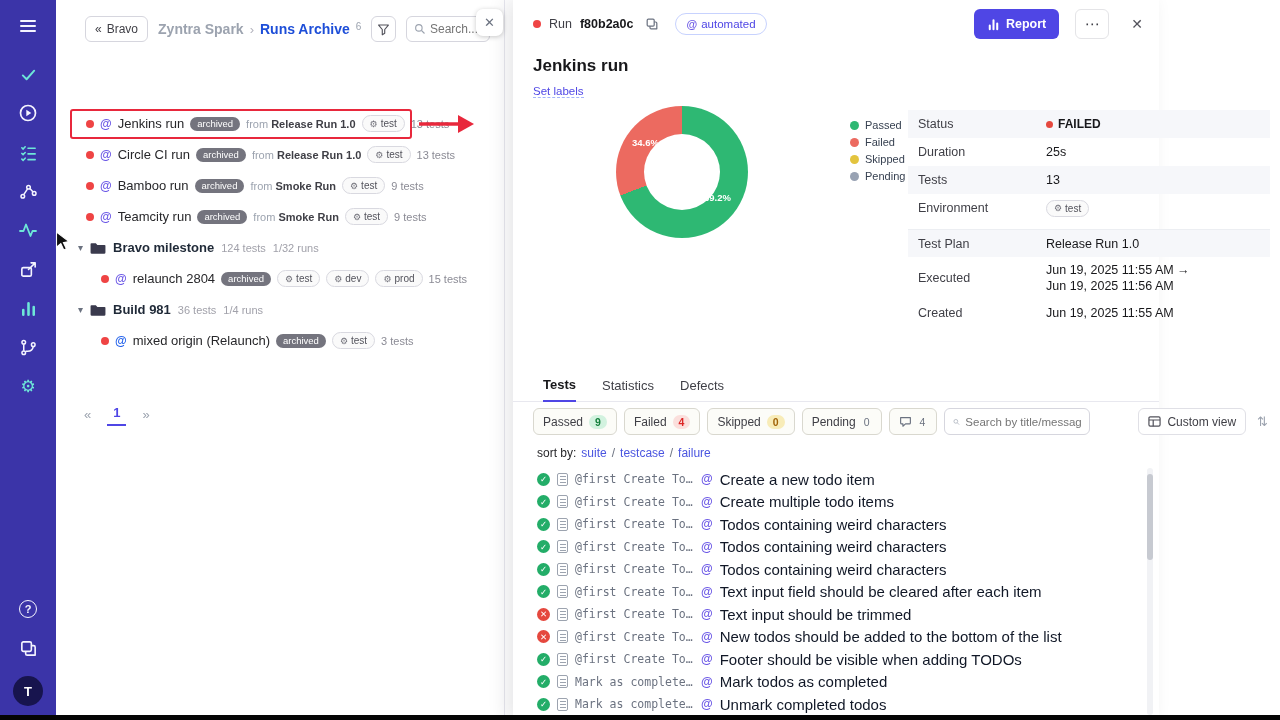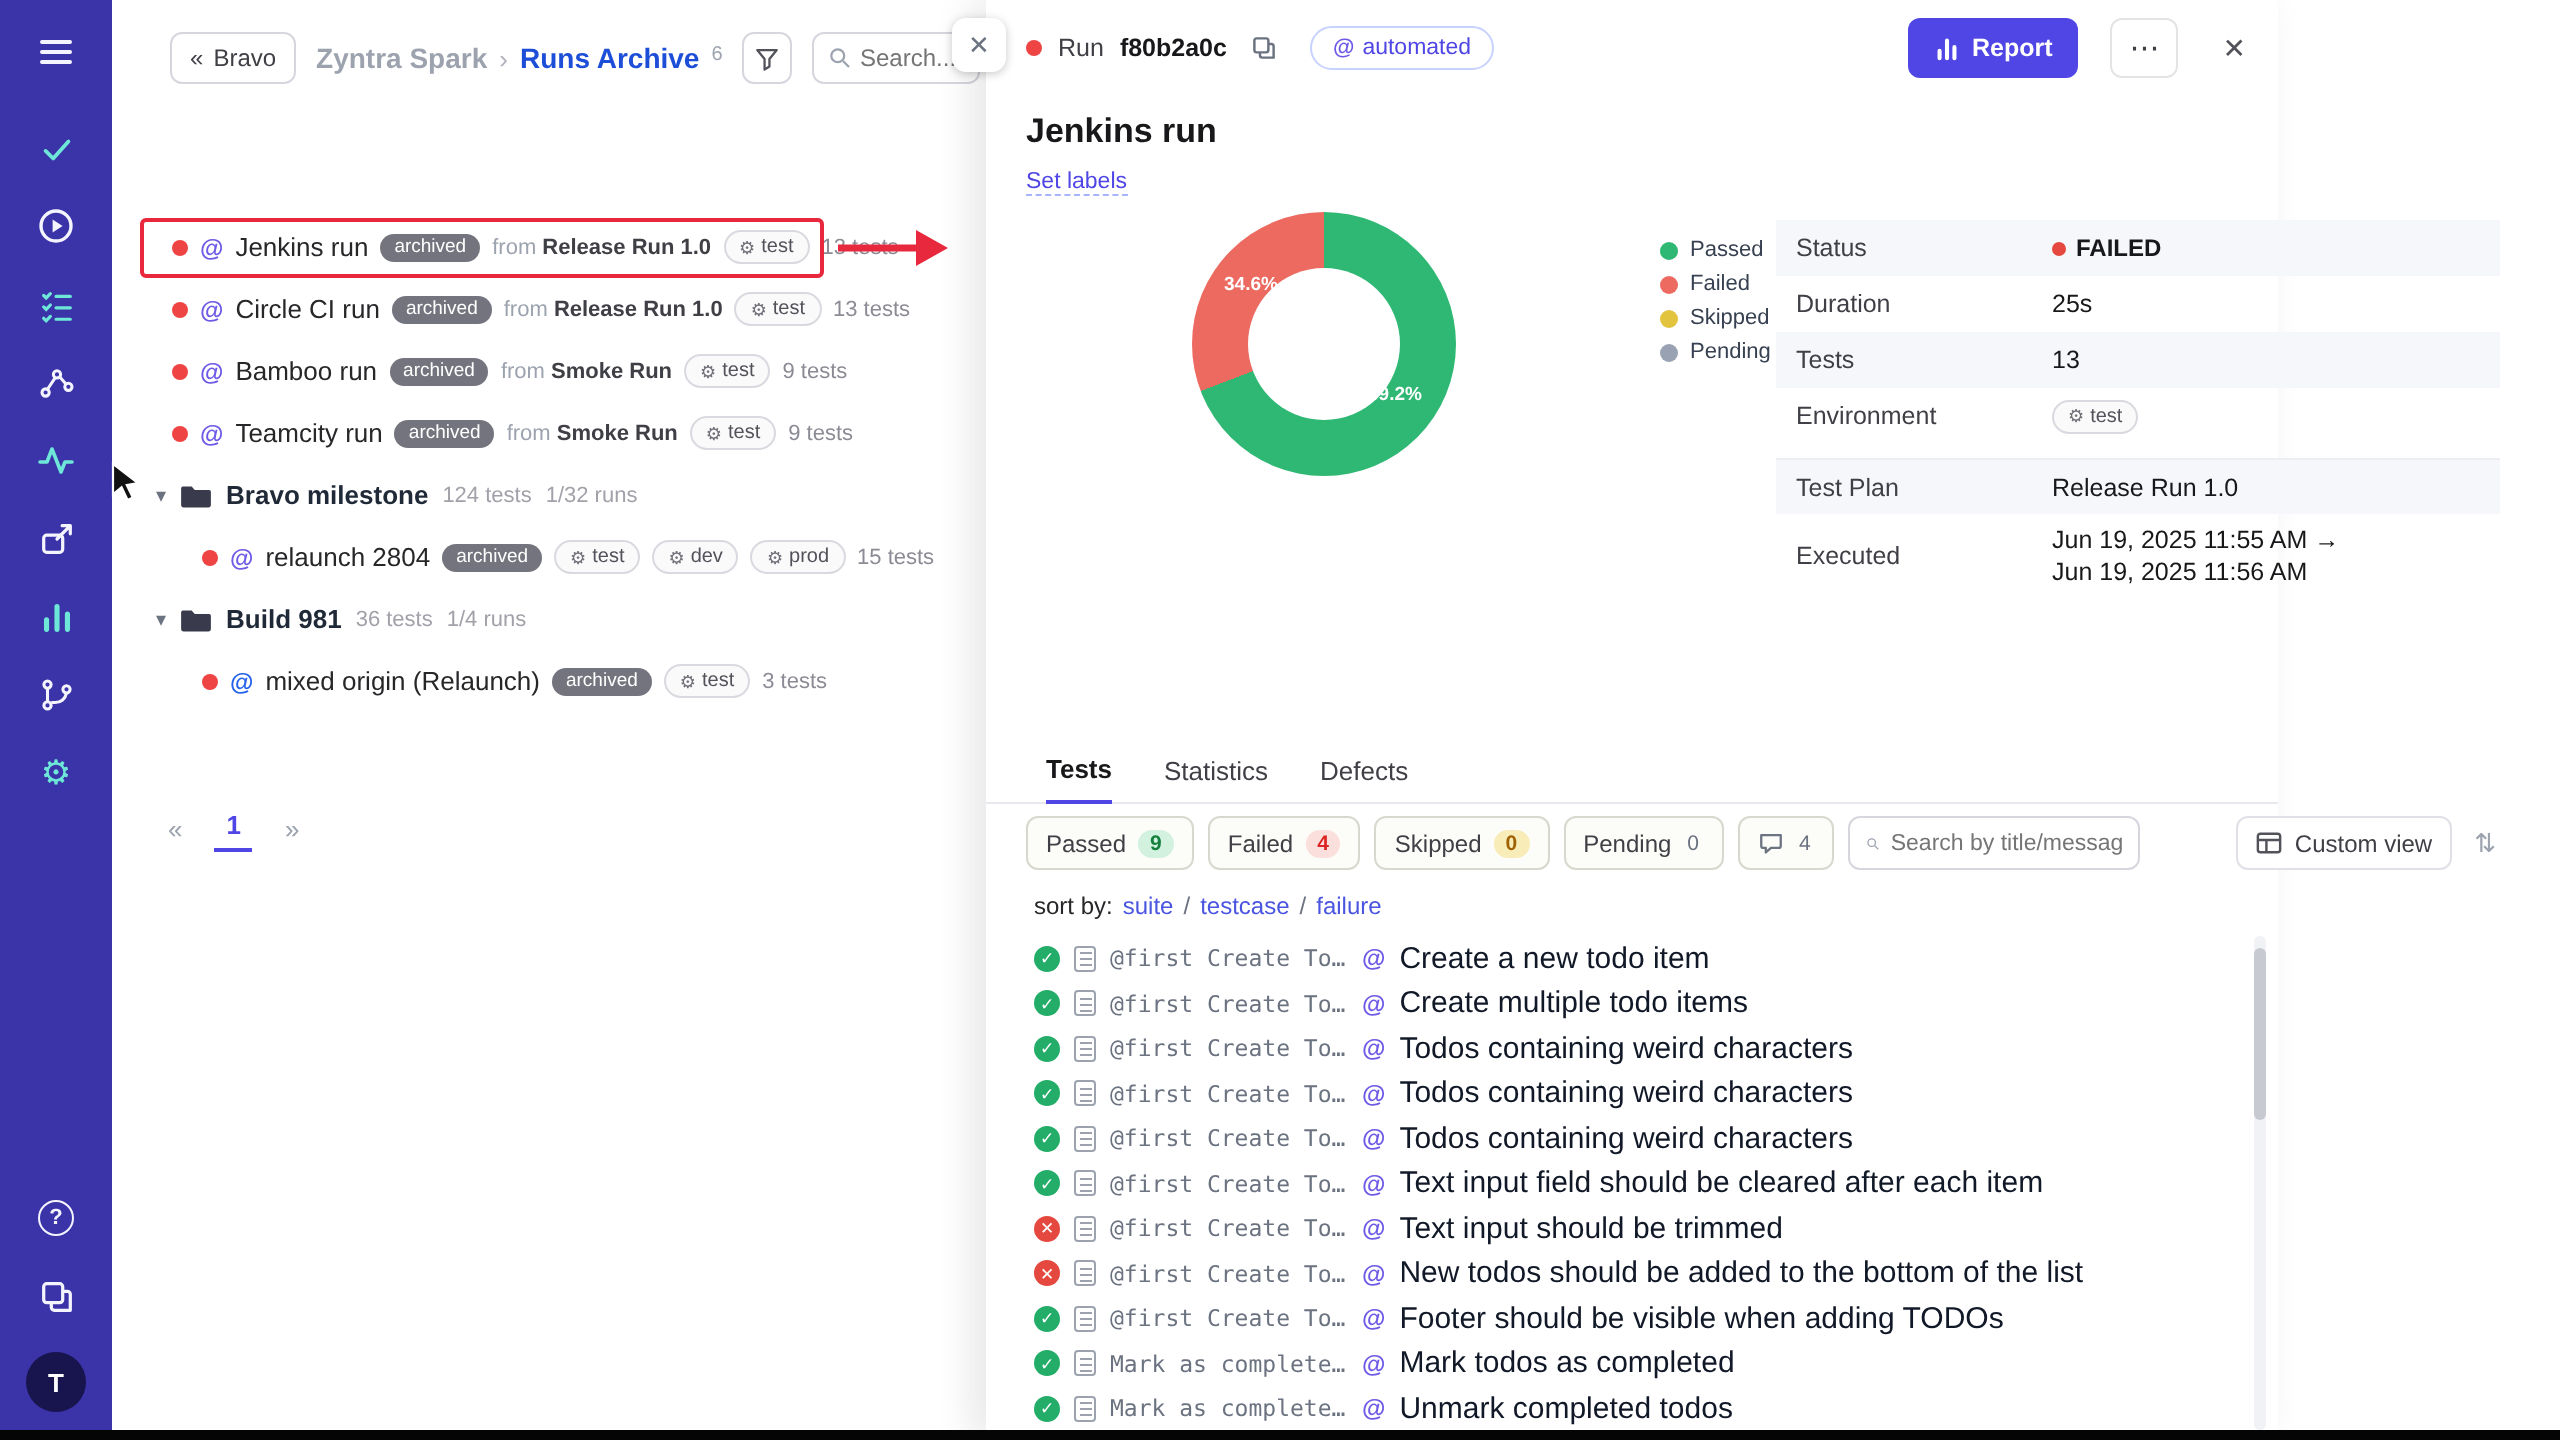--- a/index.html
+++ b/index.html
@@ -48,21 +48,21 @@
   .tests-cnt{font-size:11px;color:#8b8b95}
   .folder-row{height:31px;display:flex;align-items:center;gap:7px;padding-left:22px;cursor:pointer}
   .chev{color:#6b7280;font-size:10px}
   .folder-name{font-size:13px;font-weight:600;color:#1f2937}
   .folder-stats{font-size:11px;color:#a1a1aa}
   .pagination{position:absolute;left:28px;top:403px;display:flex;align-items:center;gap:16px;color:#9ca3af;font-size:13px}
   .pagination .pg{cursor:pointer}
   .pagination .cur{color:#4f46e5;font-weight:600;border-bottom:2px solid #4f46e5;padding:2px 6px 4px}
 
   
-  .detail{position:absolute;left:493px;top:0;width:646px;height:720px;background:#fff;box-shadow:-7px 0 18px rgba(20,20,40,.10);z-index:4}
+  .detail{position:absolute;left:513px;top:0;width:646px;height:720px;background:#fff;box-shadow:-7px 0 18px rgba(20,20,40,.10);z-index:4}
   .d-header{position:absolute;left:0;top:0;width:100%;height:48px;display:flex;align-items:center;padding:0 16px 0 20px;gap:8px}
   .d-header .runlbl{font-size:12.5px;color:#3f3f46}
   .d-header .runid{font-weight:700;color:#18181b;font-size:12.5px}
   .copy-ic{color:#6b7280;cursor:pointer;display:flex;margin-left:4px}
   .auto-pill{display:inline-flex;align-items:center;gap:4px;border:1px solid #c7d2fe;color:#4f46e5;border-radius:999px;height:22px;padding:0 10px;font-size:11.5px;margin-left:8px;background:#fff;cursor:pointer}
   .d-header .sp{flex:1}
   .report-btn{display:inline-flex;align-items:center;gap:6px;background:#4f46e5;color:#fff;border:none;border-radius:6px;height:30px;padding:0 13px;font-size:12.5px;font-weight:600;cursor:pointer}
   .more-btn{width:34px;height:30px;border:1px solid #e4e4e7;background:#fff;border-radius:6px;color:#3f3f46;font-size:15px;cursor:pointer;margin-left:8px}
   .close-x{color:#52525b;font-size:14px;margin-left:14px;cursor:pointer}
   .d-title{position:absolute;left:20px;top:56px;font-size:17px;font-weight:700;color:#18181b}
@@ -427,20 +427,24 @@
             <span>test</span>
           </span>
       </div>
       <div class="i-row alt gap">
         <span class="lb">Test Plan</span>
         <span class="vl link">Release Run 1.0</span>
       </div>
       <div class="i-row" style="min-height:42px">
         <span class="lb">Executed</span>
         <span class="vl two-line"><span>Jun 19, 2025 11:55 AM →</span><br><span>Jun 19, 2025 11:56 AM</span></span>
+      </div>
+      <div class="i-row">
+        <span class="lb">Created</span>
+        <span class="vl">Jun 19, 2025 11:55 AM</span>
       </div>
     </div>
 
     <div class="d-tabs">
       <span class="d-tab active">Tests</span>
       <span class="d-tab">Statistics</span>
       <span class="d-tab">Defects</span>
     </div>
 
     <div class="f-row">

